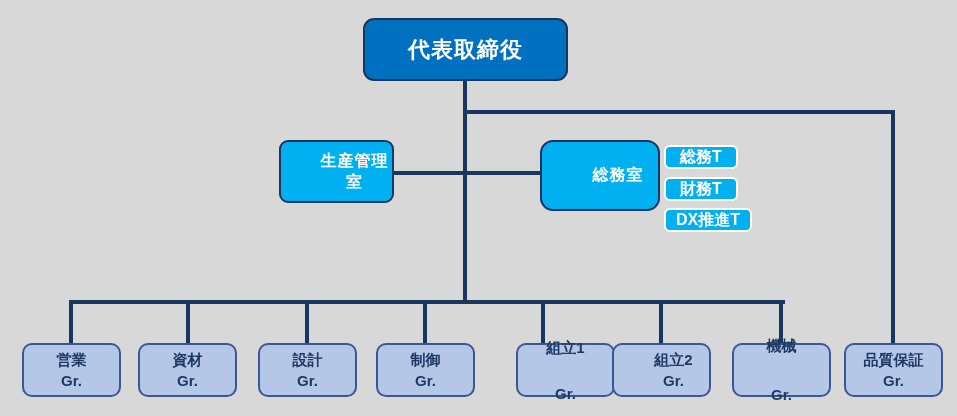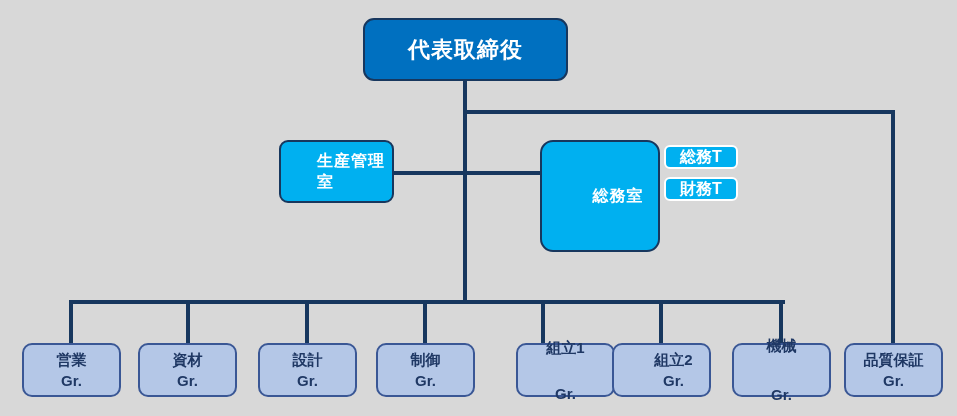--- a/index.html
+++ b/index.html
@@ -25,42 +25,42 @@
   }
   .connector{
     position:absolute;
     background:var(--line-navy,#17375e);
   }
   .box{
     position:absolute;
     display:flex;
     align-items:center;
     justify-content:center;
-    text-align:left;
+    text-align:center;
     font-weight:bold;
   }
   .ceo-box{
     left:363px;top:18px;width:205px;height:63px;
     background:var(--box-primary,#0070c0);
     border:2px solid var(--line-navy,#17375e);
     border-radius:11px;
     color:var(--text-white,#fff);
     font-size:22px;
     letter-spacing:1px;
   }
   .office-box{
     background:var(--box-cyan,#00b0f0);
     border:2px solid var(--line-navy,#17375e);
     color:var(--text-white,#fff);
     font-size:16px;
     letter-spacing:1px;
     padding-left:36px;
   }
   .production-office{left:279px;top:140px;width:115px;height:63px;border-radius:9px;}
-  .general-affairs{left:540px;top:140px;width:120px;height:112px;border-radius:13px;}
+  .general-affairs{left:540px;top:140px;width:120px;height:71px;border-radius:13px;}
   .team-box{
     background:var(--box-cyan,#00b0f0);
     border:2px solid var(--text-white,#ffffff);
     border-radius:6px;
     color:var(--text-white,#fff);
     font-size:16px;
     height:24px;
     left:664px;
   }
   .team-1{top:145px;width:74px;}
@@ -116,20 +116,23 @@
   <div class="box office-box general-affairs">
     <span>総務室</span>
   </div>
 
   <div class="box team-box team-1">
     <span>総務T</span>
   </div>
   <div class="box team-box team-2">
     <span>財務T</span>
   </div>
+  <div class="box team-box team-3">
+    <span>DX推進T</span>
+  </div>
 
   <div class="box group-box g1">
     <span>営業</span>
     <span>Gr.</span>
   </div>
   <div class="box group-box g2">
     <span>資材</span>
     <span>Gr.</span>
   </div>
   <div class="box group-box g3">

